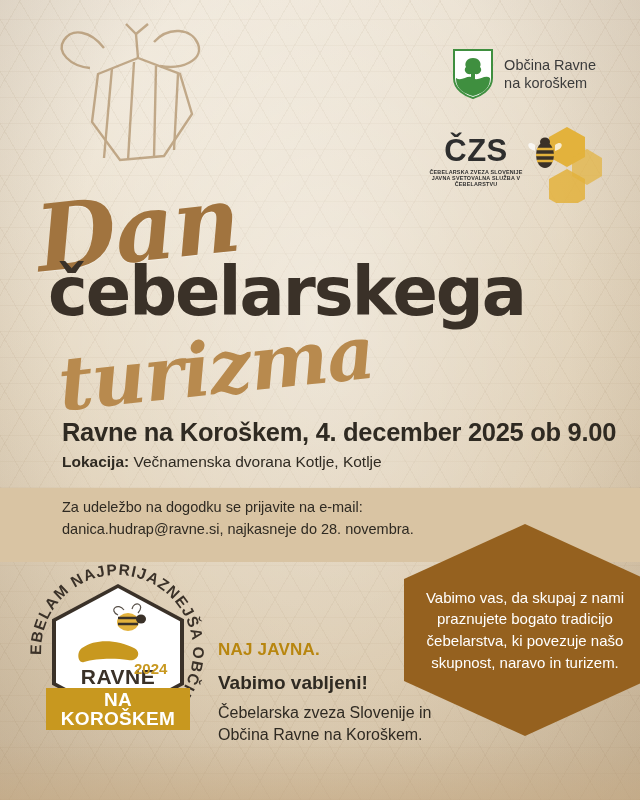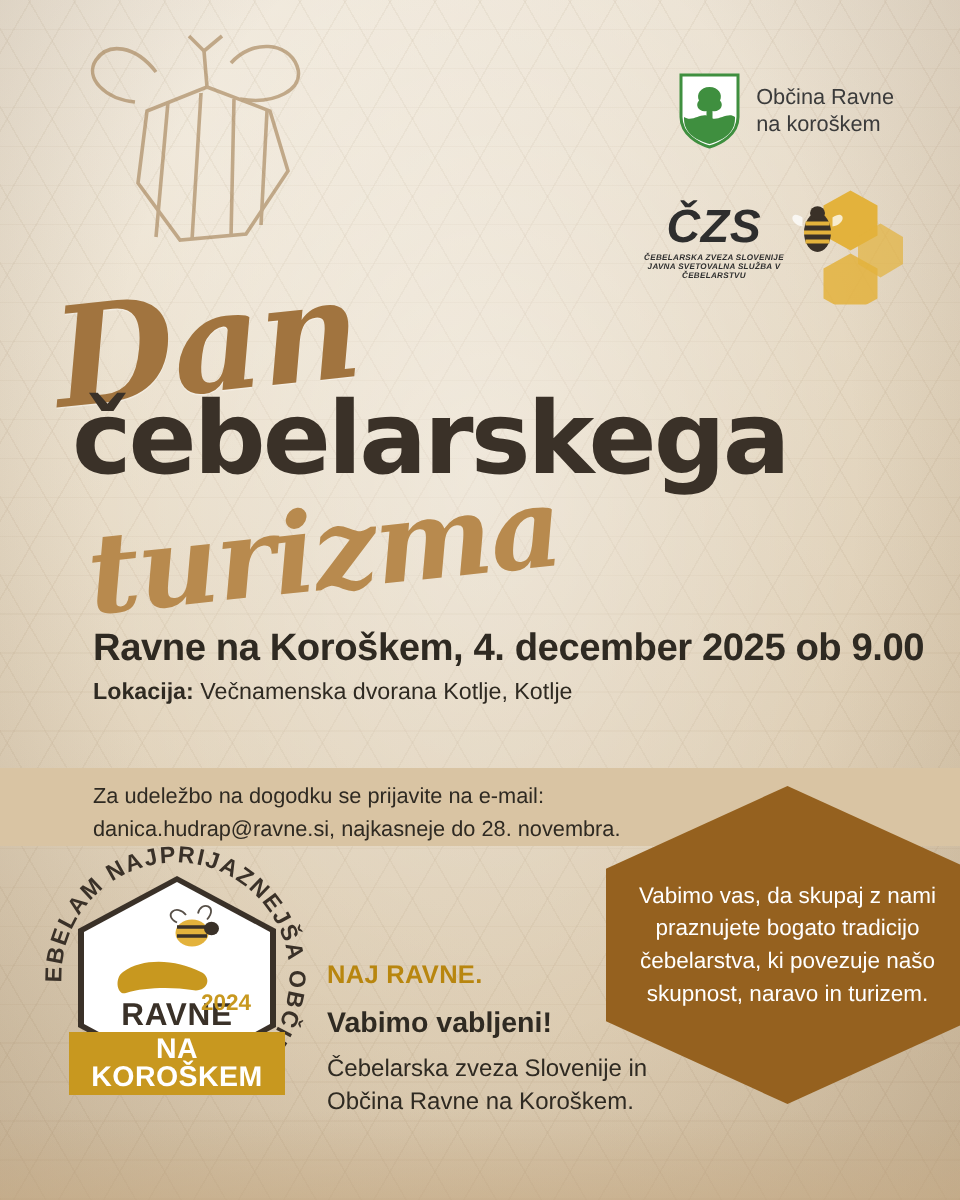--- a/index.html
+++ b/index.html
@@ -39,21 +39,21 @@
   .logo-obcina{
     position:absolute;right:44px;top:48px;
     display:flex;align-items:center;gap:10px;
   }
   .shield{width:42px;height:52px;}
   .logo-obcina .txt{line-height:1.25;color:#3b3b3b;font-size:14.5px;}
   .logo-czs{
     position:absolute;right:38px;top:125px;width:185px;height:78px;
   }
   .czs-text{
-    position:absolute;left:0;top:10px;width:118px;text-align:center;color:#2e2e2e;font-style:italic;
+    position:absolute;left:0;top:10px;width:118px;text-align:center;color:#2e2e2e;
   }
   .czs-text .big{font-size:31px;font-weight:bold;letter-spacing:.5px;line-height:1;}
   .czs-text .l1{font-size:5.4px;letter-spacing:.2px;margin-top:3px;font-weight:bold;}
   .czs-text .l2{font-size:5.4px;letter-spacing:.2px;font-weight:bold;}
 
   
   .headline{position:absolute;left:0;top:175px;width:640px;height:230px;}
   .dan{
     position:absolute;left:36px;top:0px;
     font-family:"DejaVu Serif", serif;
@@ -85,21 +85,21 @@
     font-size:25.5px;font-weight:bold;color:#2f2a22;letter-spacing:-.3px;
   }
   .locline{
     position:absolute;left:62px;top:453px;
     font-size:15.5px;color:#2f2a22;
   }
   .locline b{font-weight:bold;text-align:center;}
 
   
   .band{
-    position:absolute;left:0;top:512px;width:640px;height:52px;
+    position:absolute;left:0;top:488px;width:640px;height:74px;
     background:#d9c4a3;
   }
   .band .l1{position:absolute;left:62px;top:11px;font-size:14.5px;color:#2f2a22;}
   .band .l2{position:absolute;left:62px;top:33px;font-size:14.5px;color:#2f2a22;}
 
   
   .hex{
     position:absolute;left:404px;top:524px;width:242px;height:212px;
     background:#95611f;
     clip-path:polygon(50% 0%, 100% 26%, 100% 74%, 50% 100%, 0% 74%, 0% 26%);
@@ -259,21 +259,21 @@
         <ellipse cx="27" cy="13" rx="5" ry="4.5" fill="#3a3128"></ellipse>
         <path d="M10 4 C4 -4, -6 4, 4 9" fill="#ffffff" opacity=".85" stroke="#3a3128" stroke-width="1.2"></path>
         <path d="M18 3 C20 -6, 32 -2, 24 7" fill="#ffffff" opacity=".85" stroke="#3a3128" stroke-width="1.2"></path>
       </g>
     </svg>
     <div class="ravne">RAVNE</div>
     <div class="korosko">NA KOROŠKEM</div>
     <div class="year">2024</div>
   </div>
 
-  <div class="najmedi">NAJ RAVNE.</div>
+  <div class="najmedi">NAJ JAVNA.</div>
   <div class="vabljeni">Vabimo vabljeni!</div>
   <div class="orgs">
     <div>Čebelarska zveza Slovenije in</div>
     <div>Občina Ravne na Koroškem.</div>
   </div>
 
   <div class="bottomstrip"></div>
 </div>
 
 </body></html>

